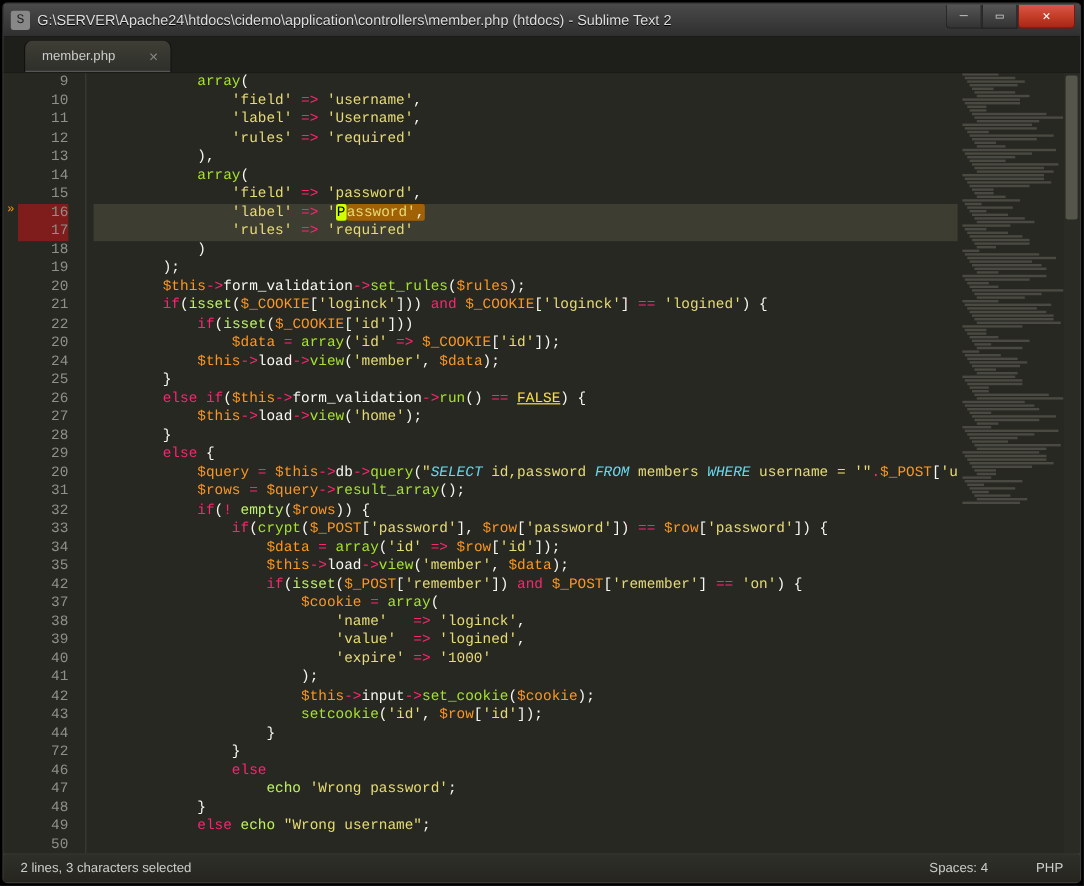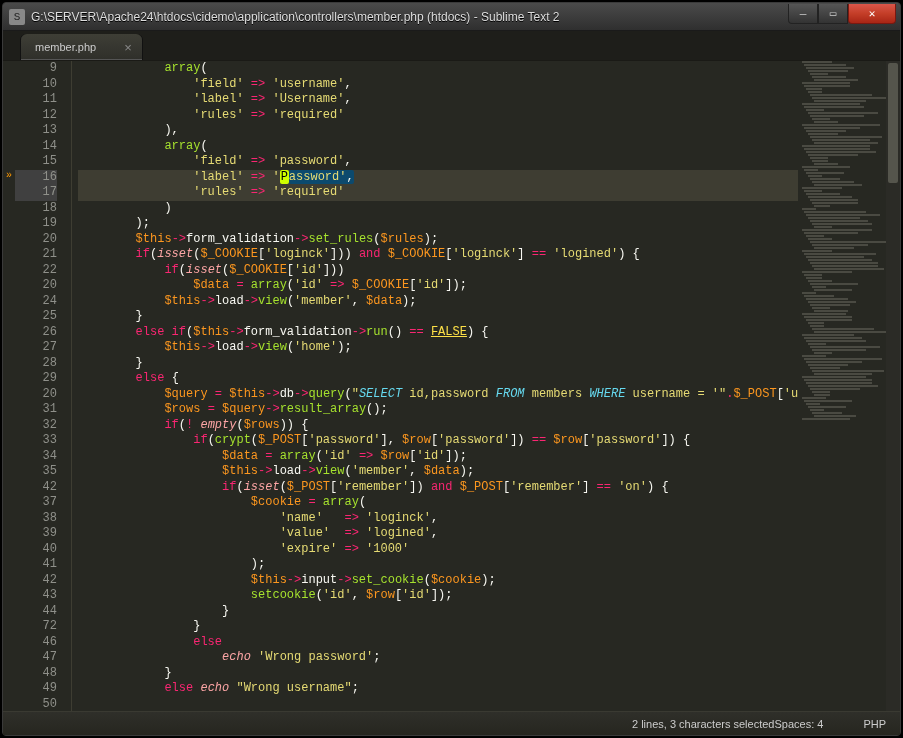--- a/index.html
+++ b/index.html
@@ -103,52 +103,52 @@
 }
 .gutter {
   width: 57px;
   padding-right: 14px;
   background: #272822;
   border-right: 1px solid #3e3d32;
   text-align: right;
   font-size: 12px;
 }
 .ln { height: 15.5px; line-height: 15.5px; color: #8f908a; }
-.ln.active { background: #404040; }
+.ln.active { background: #7f1d1d; }
 .mark-col { width: 12px; }
 .mark { height: 15.5px; color: #ff9800; font-size: 10px; text-align: center; }
 .code {
   flex: 1;
   padding-left: 6px;
   overflow: hidden;
 }
 .codeline {
   height: 15.5px;
   line-height: 15.5px;
   font-size: 12px;
   white-space: pre;
   color: #f8f8f2;
 }
 .codeline.sel { background: #3e3d32; }
 .k { color: #f92672; }
 .s { color: #e6db74; }
 .fn { color: #a6e22e; }
-.c { color: #fca5a5; font-style: italic; }
+.c { color: #bef264; }
 .c2 { color: #66d9ef; font-style: italic; }
 .v { color: #fd971f; }
 .n { color: #fde047; text-decoration: underline; }
 .p { color: #f8f8f2; }
 .hl {
   background: #cfff00;
   color: #000;
   border-radius: 2px;
   padding: 0 1px;
 }
 .selbox {
-  background: #0c4a6e;
+  background: #a16207;
   border-radius: 2px;
 }
 .minimap {
   position: absolute;
   right: 14px;
   top: 0;
   width: 88px;
   height: 100%;
   background: #272822;
   overflow: hidden;
@@ -174,21 +174,21 @@
   height: 24px;
   background: linear-gradient(to bottom, #2f2f2a, #26261f);
   display: flex;
   align-items: center;
   padding: 0 14px;
   font-family: "Segoe UI", Tahoma, sans-serif;
   font-size: 11px;
   color: #ccc;
   border-top: 1px solid #3a3a32;
 }
-.status-left { flex: 1; text-align: right; }
+.status-left { flex: 1; }
 .status-right { display: flex; gap: 40px; }
 </style>
 </head>
 <body>
 
 <div class="window">
 
   <div class="titlebar">
     <span class="app-icon">S</span>
     <span class="title-text">G:\SERVER\Apache24\htdocs\cidemo\application\controllers\member.php (htdocs) - Sublime Text 2</span>

